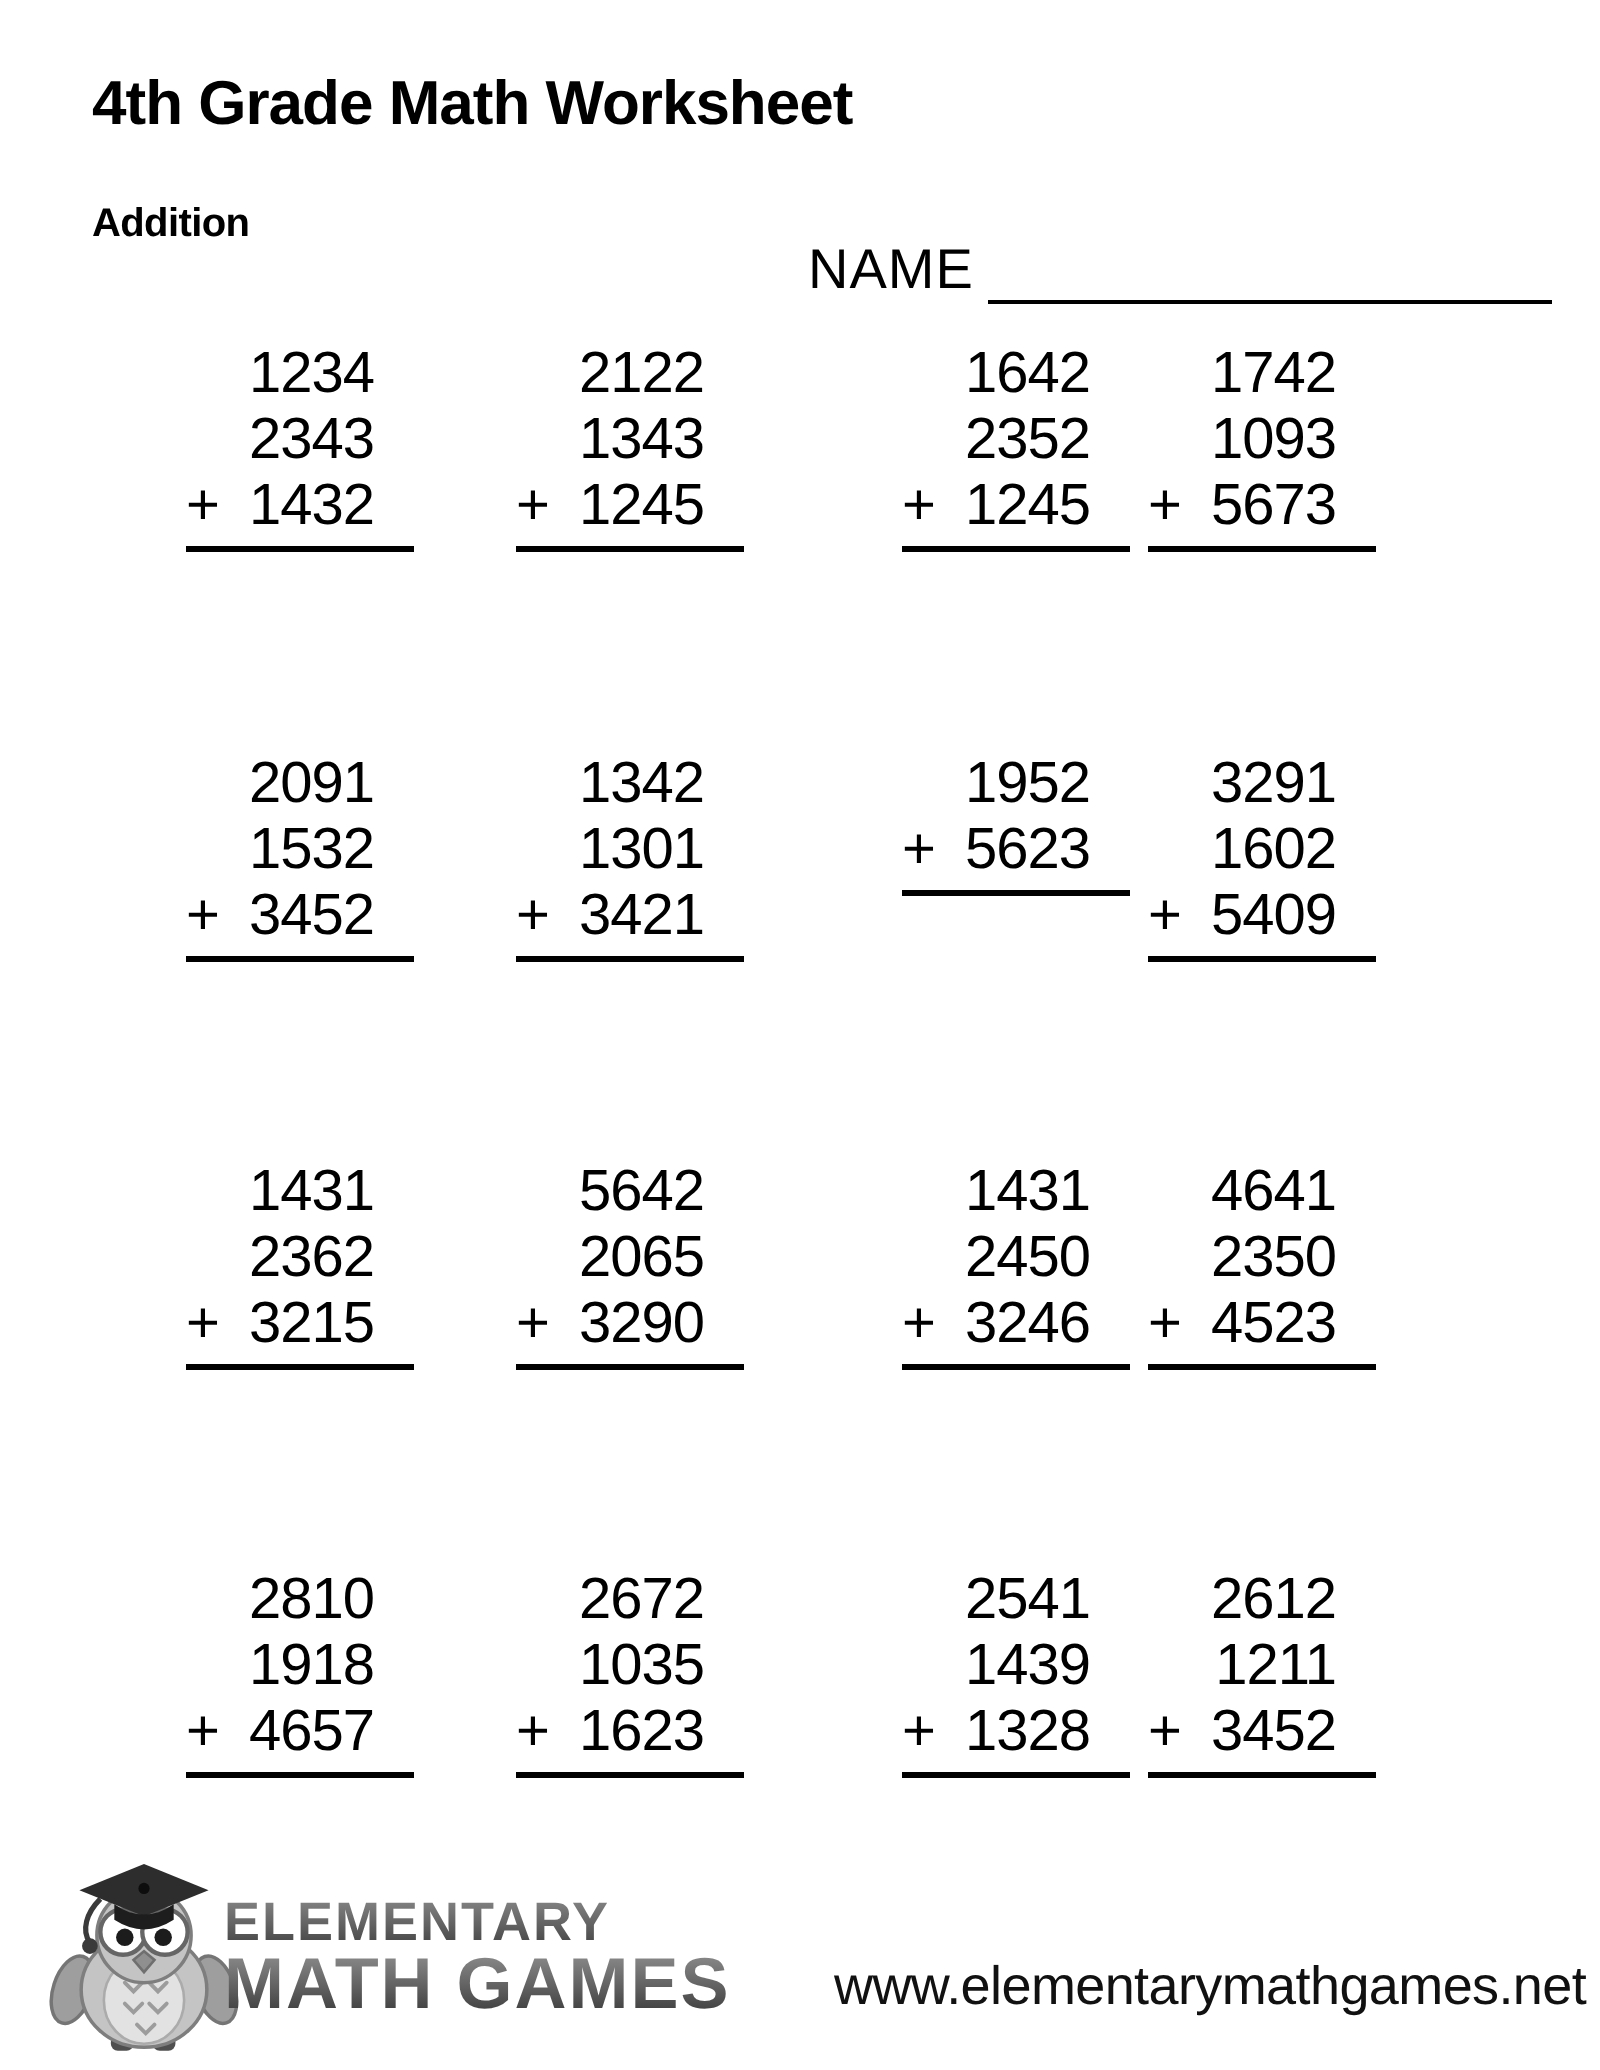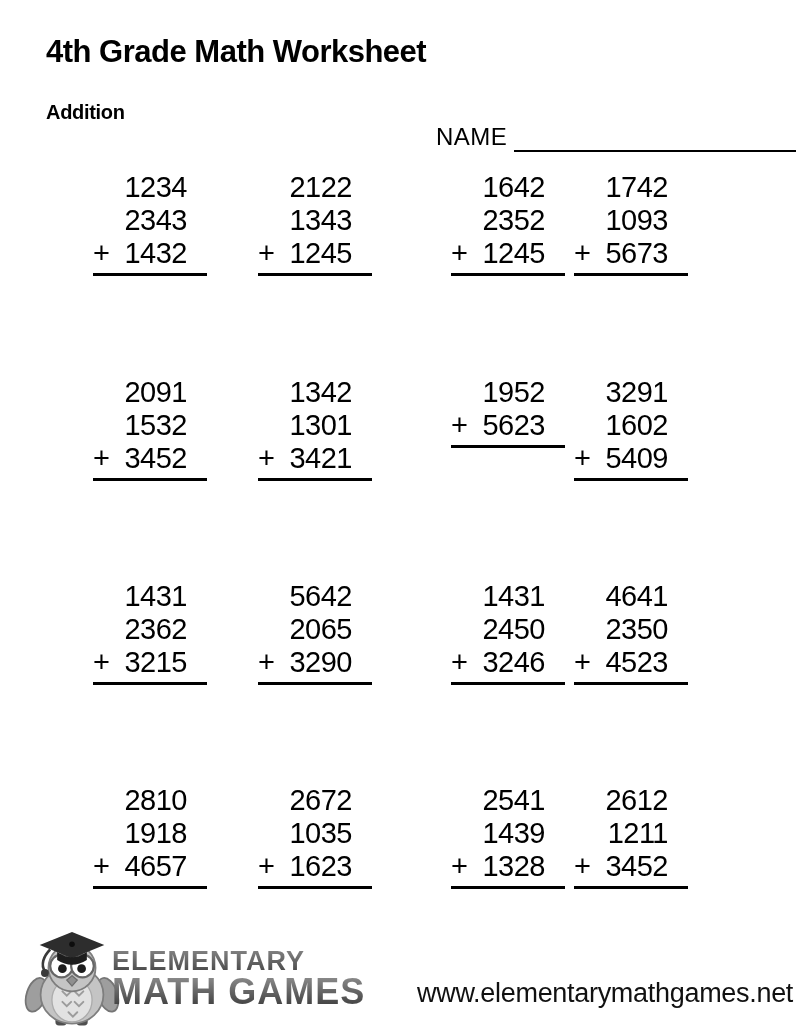--- a/index.html
+++ b/index.html
@@ -15,21 +15,21 @@
     font-size:31px; font-weight:700; letter-spacing:-0.5px;
   }
   .subtitle {
     position:absolute; left:46px; top:101px;
     font-size:20px; font-weight:700; letter-spacing:-0.3px;text-align:center;
   }
   .name-row {
     position:absolute; left:404px; top:110px; height:42px;
     display:flex; align-items:flex-end;
   }
-  .name-label { font-size:24px; letter-spacing:0.5px; line-height:1; padding-bottom:3px;margin-left:32px; }
+  .name-label { font-size:28px; letter-spacing:0.5px; line-height:1; padding-bottom:3px; }
   .name-rule { width:282px; margin-left:7px; border-bottom:2px solid #000; height:0; }
 
   
   .problem {
     position:absolute; width:114px;
     font-size:29px; line-height:33px; letter-spacing:-0.5px;
   }
   .c0 { left:93px; } .c1 { left:258px; } .c2 { left:427px;margin-left:24px; } .c3 { left:574px; }
   .r0 { top:171px; } .r1 { top:376px; } .r2 { top:580px; } .r3 { top:784px; }
   .num { text-align:right; padding-right:20px; }

